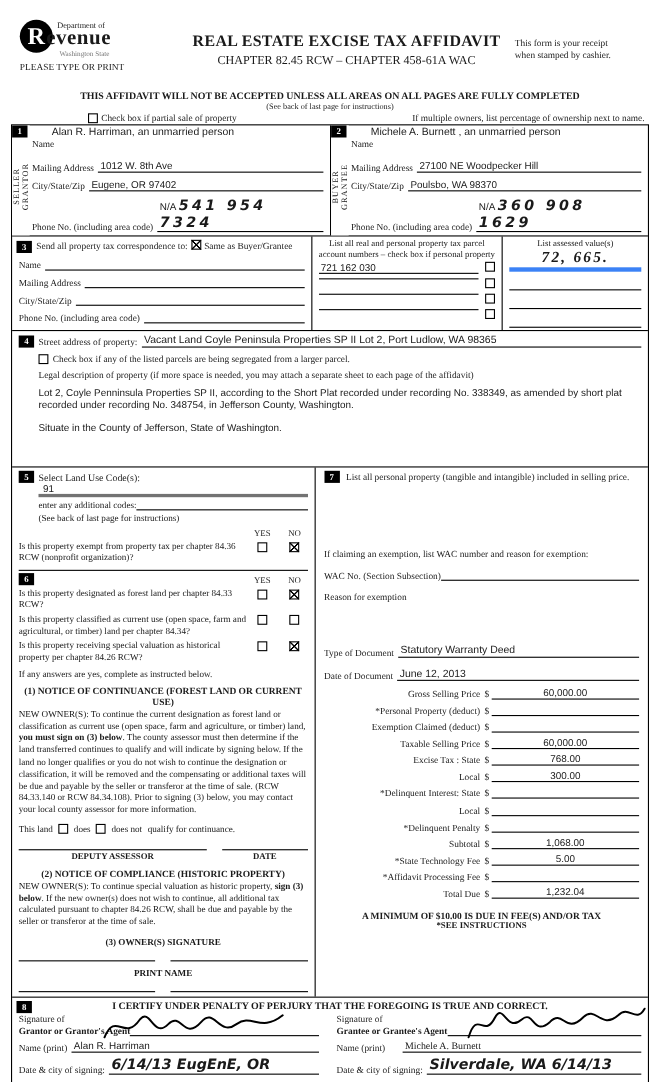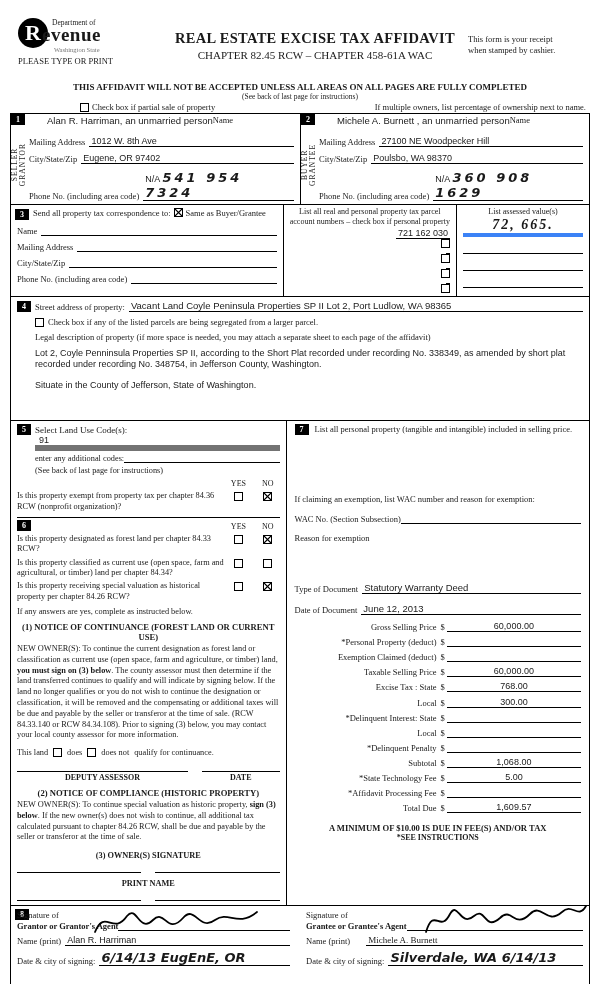--- a/index.html
+++ b/index.html
@@ -39,31 +39,31 @@
   .parties { display:flex; border-bottom:1px solid #000; }
   .party { width:50%; display:flex; position:relative; min-height:76px; }
   .party + .party { border-left:1px solid #000; }
   .role-col { width:16px; background:#fff; border-right:0; display:flex; flex-direction:column; align-items:center; justify-content:center; padding-top:12px; }
   .role-txt { writing-mode:vertical-rl; transform:rotate(180deg); font-size:7.5px; letter-spacing:1px; line-height:1.1; text-align:center; }
   .party-main { flex:1; padding:1px 6px 3px 2px; font-size:8.5px; }
   .party .numbox { position:absolute; left:0; top:0; }
   .fld { display:flex; align-items:flex-end; margin-top:6px; }
   .fld-label { white-space:nowrap; margin-right:4px; }
   .fld-line { flex:1; border-bottom:1px solid #000; padding:0 2px; font-size:9px; }
-  .name-fld { margin-top:0; flex-direction:row; align-items:stretch; }
+  .name-fld { margin-top:0; flex-direction:column; align-items:stretch; }
   .name-val { font-size:9.5px; padding-left:18px; }
 
   
   .row3 { display:flex; border-bottom:1px solid #000; min-height:74px; }
   .r3a { width:47%; padding:3px 6px; font-size:8.5px; position:relative; }
   .r3b { width:30%; border-left:1px solid #000; padding:2px 6px; font-size:8px; }
   .r3c { width:23%; border-left:1px solid #000; padding:2px 6px; font-size:8px; text-align:center; }
   .send-row { display:flex; align-items:flex-start; gap:3px; padding-left:16px; }
   .parcel-hdr { text-align:center; line-height:1.2; }
-  .parcel-row { display:flex; align-items:flex-end; margin-top:4px;flex-direction:column; }
+  .parcel-row { display:flex; align-items:flex-start; margin-top:4px; }
   .parcel-row .pline { flex:1; border-bottom:1px solid #000; font-size:9px; padding:0 2px; }
   .parcel-row .cb { margin-left:6px; margin-bottom:1px; }
   .aline { border-bottom:1px solid #000; height:13px; margin-top:4px; }
   .assessed-hand { font-size:14px; letter-spacing:2px; margin-top:1px; border-bottom:4px solid #3b82f6;font-family:Liberation Serif, serif; }
 
   
   .box4 { padding:3px 6px 4px 6px; font-size:8.5px; border-bottom:1px solid #000; min-height:124px; }
   .b4row { display:flex; align-items:flex-end; gap:4px; }
   .b4row .fld-line { font-size:9.5px; }
   .county-row { display:flex; gap:4px; margin-top:3px; padding-left:18px; }
@@ -71,21 +71,21 @@
   .seg-row { display:flex; align-items:center; gap:4px; margin-top:5px; padding-left:18px; }
   .legal-lbl { margin-top:5px; padding-left:18px; }
   .legal-text { margin-top:6px; padding-left:18px; font-size:9px; line-height:1.25; width:560px; }
   .situate { margin-top:9px; padding-left:18px; font-size:9px; }
 
   
   .cols { display:flex; border-bottom:1px solid #000; }
   .colL { width:47.5%; padding:3px 6px 4px 6px; font-size:8.3px; }
   .colR { width:52.5%; border-left:1px solid #000; padding:3px 8px 4px 8px; font-size:8.5px; }
 
-  .b5-code { border-bottom:6px solid #737373; font-size:9px; padding-left:4px; }
+  .b5-code { border-bottom:3px solid #737373; font-size:9px; padding-left:4px; }
   .b5-add { display:flex; align-items:flex-end; margin-top:3px; }
   .yn-head { display:flex; justify-content:flex-end; gap:16px; font-size:8px; margin-top:4px; padding-right:6px; }
   .q-row { display:flex; align-items:flex-start; margin-top:3px; }
   .q-txt { flex:1; line-height:1.25; }
   .q-boxes { display:flex; gap:20px; padding:1px 8px 0 6px; }
   .notice-title { text-align:center; font-weight:bold; font-size:8.6px; margin-top:6px; }
   .notice-p { line-height:1.3; margin-top:2px; text-align:left; }
   .landq { display:flex; align-items:center; gap:5px; margin-top:7px; }
   .sig-line-row { display:flex; gap:14px; margin-top:14px; }
   .sig-line-row .l { flex:2.2; border-top:1px solid #000; text-align:center; font-size:8px; padding-top:1px; font-weight:bold; }
@@ -452,31 +452,32 @@
               <span class="fin-line typed">5.00</span>
             </div>
           <div class="fin-row">
               <span class="fin-label">*Affidavit Processing Fee</span>
               <span class="fin-cur">$</span>
               <span class="fin-line typed"></span>
             </div>
           <div class="fin-row">
               <span class="fin-label">Total Due</span>
               <span class="fin-cur">$</span>
-              <span class="fin-line typed">1,609.57</span>
+              <span class="fin-line typed">1,232.04</span>
             </div>
         </div>
 
         <div class="minimum">A MINIMUM OF $10.00 IS DUE IN FEE(S) AND/OR TAX</div>
         <div class="seeinstr">*SEE INSTRUCTIONS</div>
       </div>
     </div>
 
     <div class="box8">
       <span class="numbox" style="position:absolute; left:4px; top:3px;">8</span>
+      <div class="certify">I CERTIFY UNDER PENALTY OF PERJURY THAT THE FOREGOING IS TRUE AND CORRECT.</div>
       <div class="sig-grid">
         <div class="sig-cell">
           <svg class="scribble" style="left:70px; top:-8px;" width="180" height="40" viewBox="0 0 180 40">
             <path d="M8 30 C 18 6, 26 34, 40 14 C 50 2, 52 32, 66 18 C 78 6, 80 34, 96 16 C 108 2, 112 30, 128 18 C 142 8, 150 26, 170 10" fill="none" stroke="#000" stroke-width="1.8" stroke-linecap="round"></path>
           </svg>
           <div class="siglbl">
             <div>Signature of</div>
             <div class="sig-row">
                 <b>Grantor or Grantor's Agent</b>
                 <span class="fld-line"></span>

